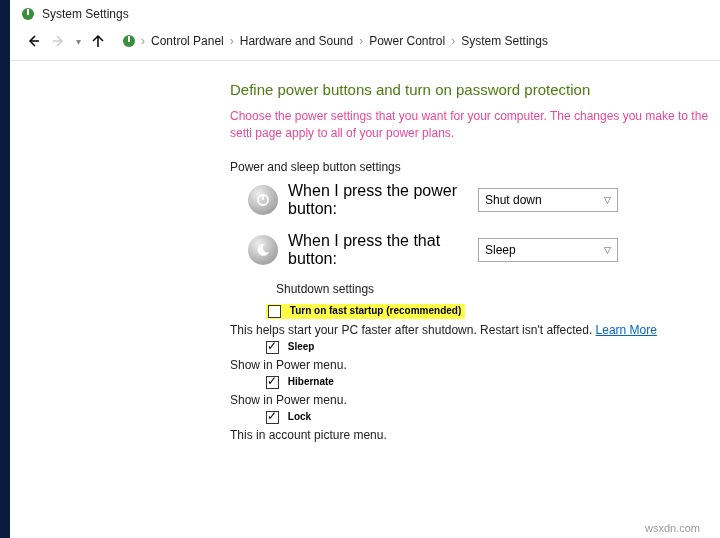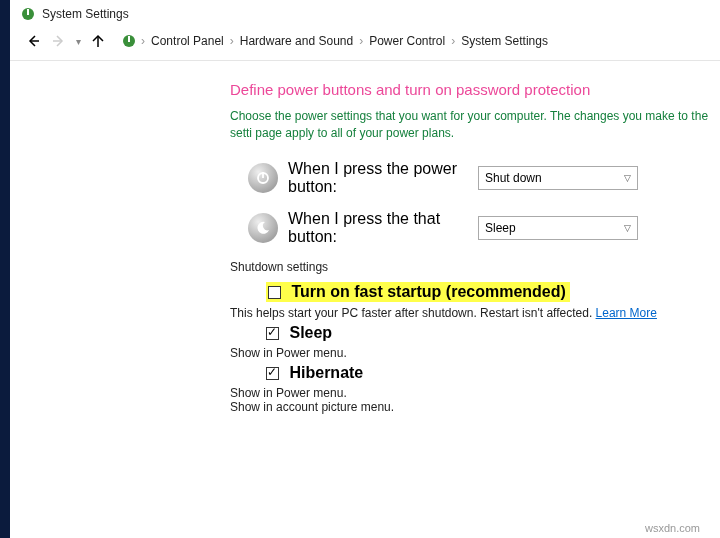--- a/index.html
+++ b/index.html
@@ -7,31 +7,31 @@
     .left-border { position: absolute; left: 0; top: 0; width: 10px; height: 538px; background: #0b1b3d; }
     .content { margin-left: 10px; }
     .titlebar { display: flex; align-items: center; padding: 6px 10px; font-size: 12px; color: #222; }
     .titlebar .icon { margin-right: 6px; }
     .nav { display: flex; align-items: center; padding: 4px 10px 10px 10px; font-size: 12px; color: #222; border-bottom: 1px solid #e5e5e5; }
     .nav .arrow { color: #555; padding: 0 4px; cursor: default; }
     .nav .arrow.enabled { color: #000; }
     .nav .sep { color: #999; padding: 0 4px; }
     .nav .crumb { padding: 0 2px; text-align: right; }
     .main { padding: 20px 0 0 220px; }
-    .heading { color: #ec4899; font-size: 15px; font-weight: 400; margin-bottom: 10px; }
-    .desc { font-size: 12px; color: #15803d; line-height: 1.4; margin-bottom: 18px; }
+    .heading { color: #4d7c0f; font-size: 15px; font-weight: 400; margin-bottom: 10px; }
+    .desc { font-size: 12px; color: #ec4899; line-height: 1.4; margin-bottom: 18px; }
     .section-label { font-size: 12px; color: #222; margin-bottom: 8px; }
     .btn-row { display: flex; align-items: center; margin: 8px 0 14px 18px; }
     .round-ico { width: 30px; height: 30px; border-radius: 50%; background: radial-gradient(circle at 35% 30%, #eee, #888); display: flex; align-items: center; justify-content: center; color: #fff; margin-right: 10px; }
     .btn-row .lbl { font-size: 16px; width: 190px; }
-    .select { border: 1px solid #aaa; font-size: 12px; padding: 3px 6px; width: 160px; height: 24px; display: flex; align-items: center; justify-content: space-between; background: #fff; gap: 36px; }
+    .select { border: 1px solid #aaa; font-size: 12px; padding: 3px 6px; width: 140px; height: 24px; display: flex; align-items: center; justify-content: space-between; background: #fff; gap: 36px; }
     .select .tri { font-size: 9px; color: #555; }
-    .shutdown-sec { margin-top: 6px; }
+    .shutdown-sec { margin-top: 6px; margin-left: 46px; }
     .highlight { background: #ffff4a; display: inline-block; padding: 1px 4px 1px 2px; }
-    .opt { margin: 4px 0 4px 36px; font-size: 16px; }
+    .opt { margin: 4px 0 4px 36px; font-size: 10px; }
     .opt.first { margin-top: 6px; }
     .chk { display: inline-block; width: 13px; height: 13px; border: 1px solid #333; background: #fff; vertical-align: middle; margin-right: 6px; position: relative; }
     .chk.checked::after { content: "✓"; position: absolute; top: -3px; left: 0; font-size: 12px; color: #000; }
     .bold { font-weight: 600; }
     .sub { font-size: 12px; color: #222; }
     .link { color: #0066cc; text-decoration: underline; }
     .watermark { position: absolute; bottom: 4px; right: 20px; font-size: 11px; color: #999; }
     svg { display: block; }
   </style>
 </head>
@@ -84,20 +84,21 @@
     <span class="sep">›</span>
     <span class="crumb">Power Control</span>
     <span class="sep">›</span>
     <span class="crumb">System Settings</span>
   </div>
 
   <div class="main">
     <div class="heading">Define power buttons and turn on password protection</div>
     <div class="desc">Choose the power settings that you want for your computer. The changes you make to the setti page apply to all of your power plans.</div>
 
+    <div class="section-label">Power and sleep button settings</div>
 
     <div class="btn-row">
       <div class="round-ico">
         <svg width="16" height="16" viewBox="0 0 16 16">
             <circle cx="8" cy="8" r="5" fill="none" stroke="#fff" stroke-width="1.8"></circle>
             <line x1="8" y1="2" x2="8" y2="8" stroke="#fff" stroke-width="1.8"></line>
           </svg>
       </div>
       <div class="lbl">When I press the power button:</div>
       <div class="select">
@@ -136,18 +137,22 @@
       <span class="bold">Sleep</span>
     </div>
     <div class="sub">Show in Power menu.</div>
 
     <div class="opt">
       <span class="chk checked"></span>
       <span class="bold">Hibernate</span>
     </div>
     <div class="sub">Show in Power menu.</div>
 
-    <div class="sub">Show in account picture menu.</div>
+    <div class="opt">
+      <span class="chk checked"></span>
+      <span class="bold">Lock</span>
+    </div>
+    <div class="sub">This in account picture menu.</div>
 
   </div>
 </div>
 
 <div class="watermark">wsxdn.com</div>
 
 </body></html>

